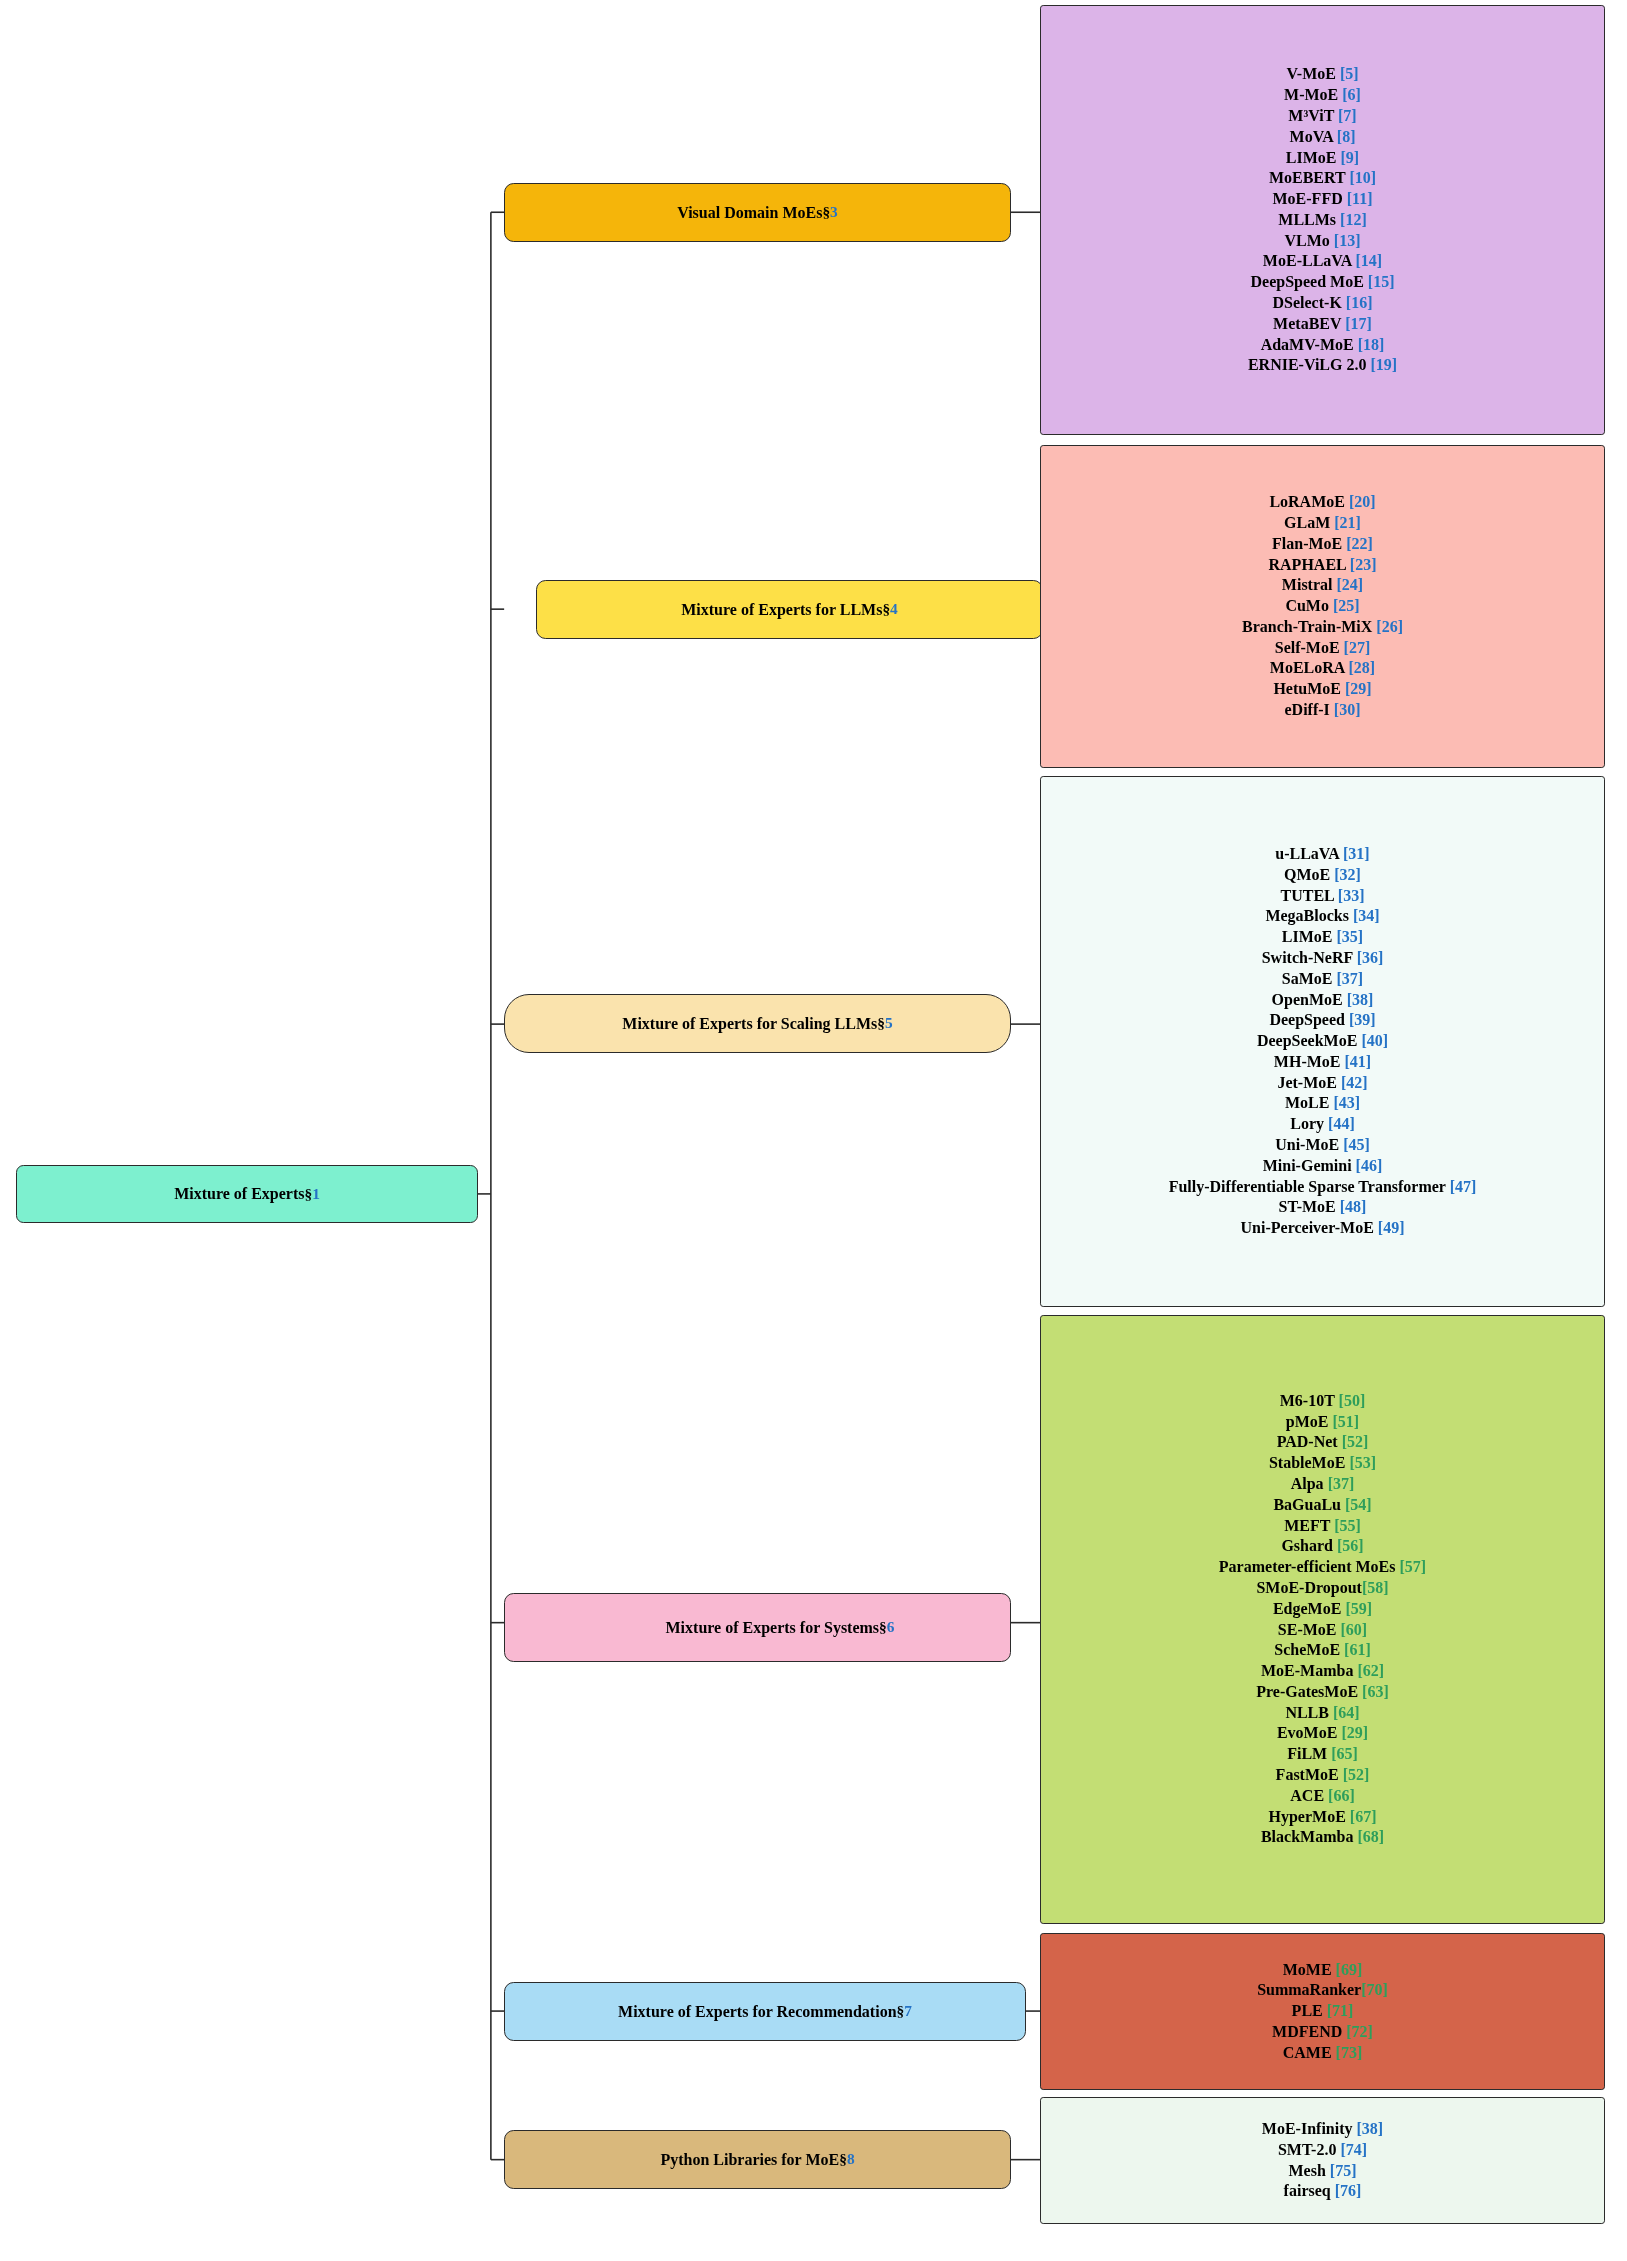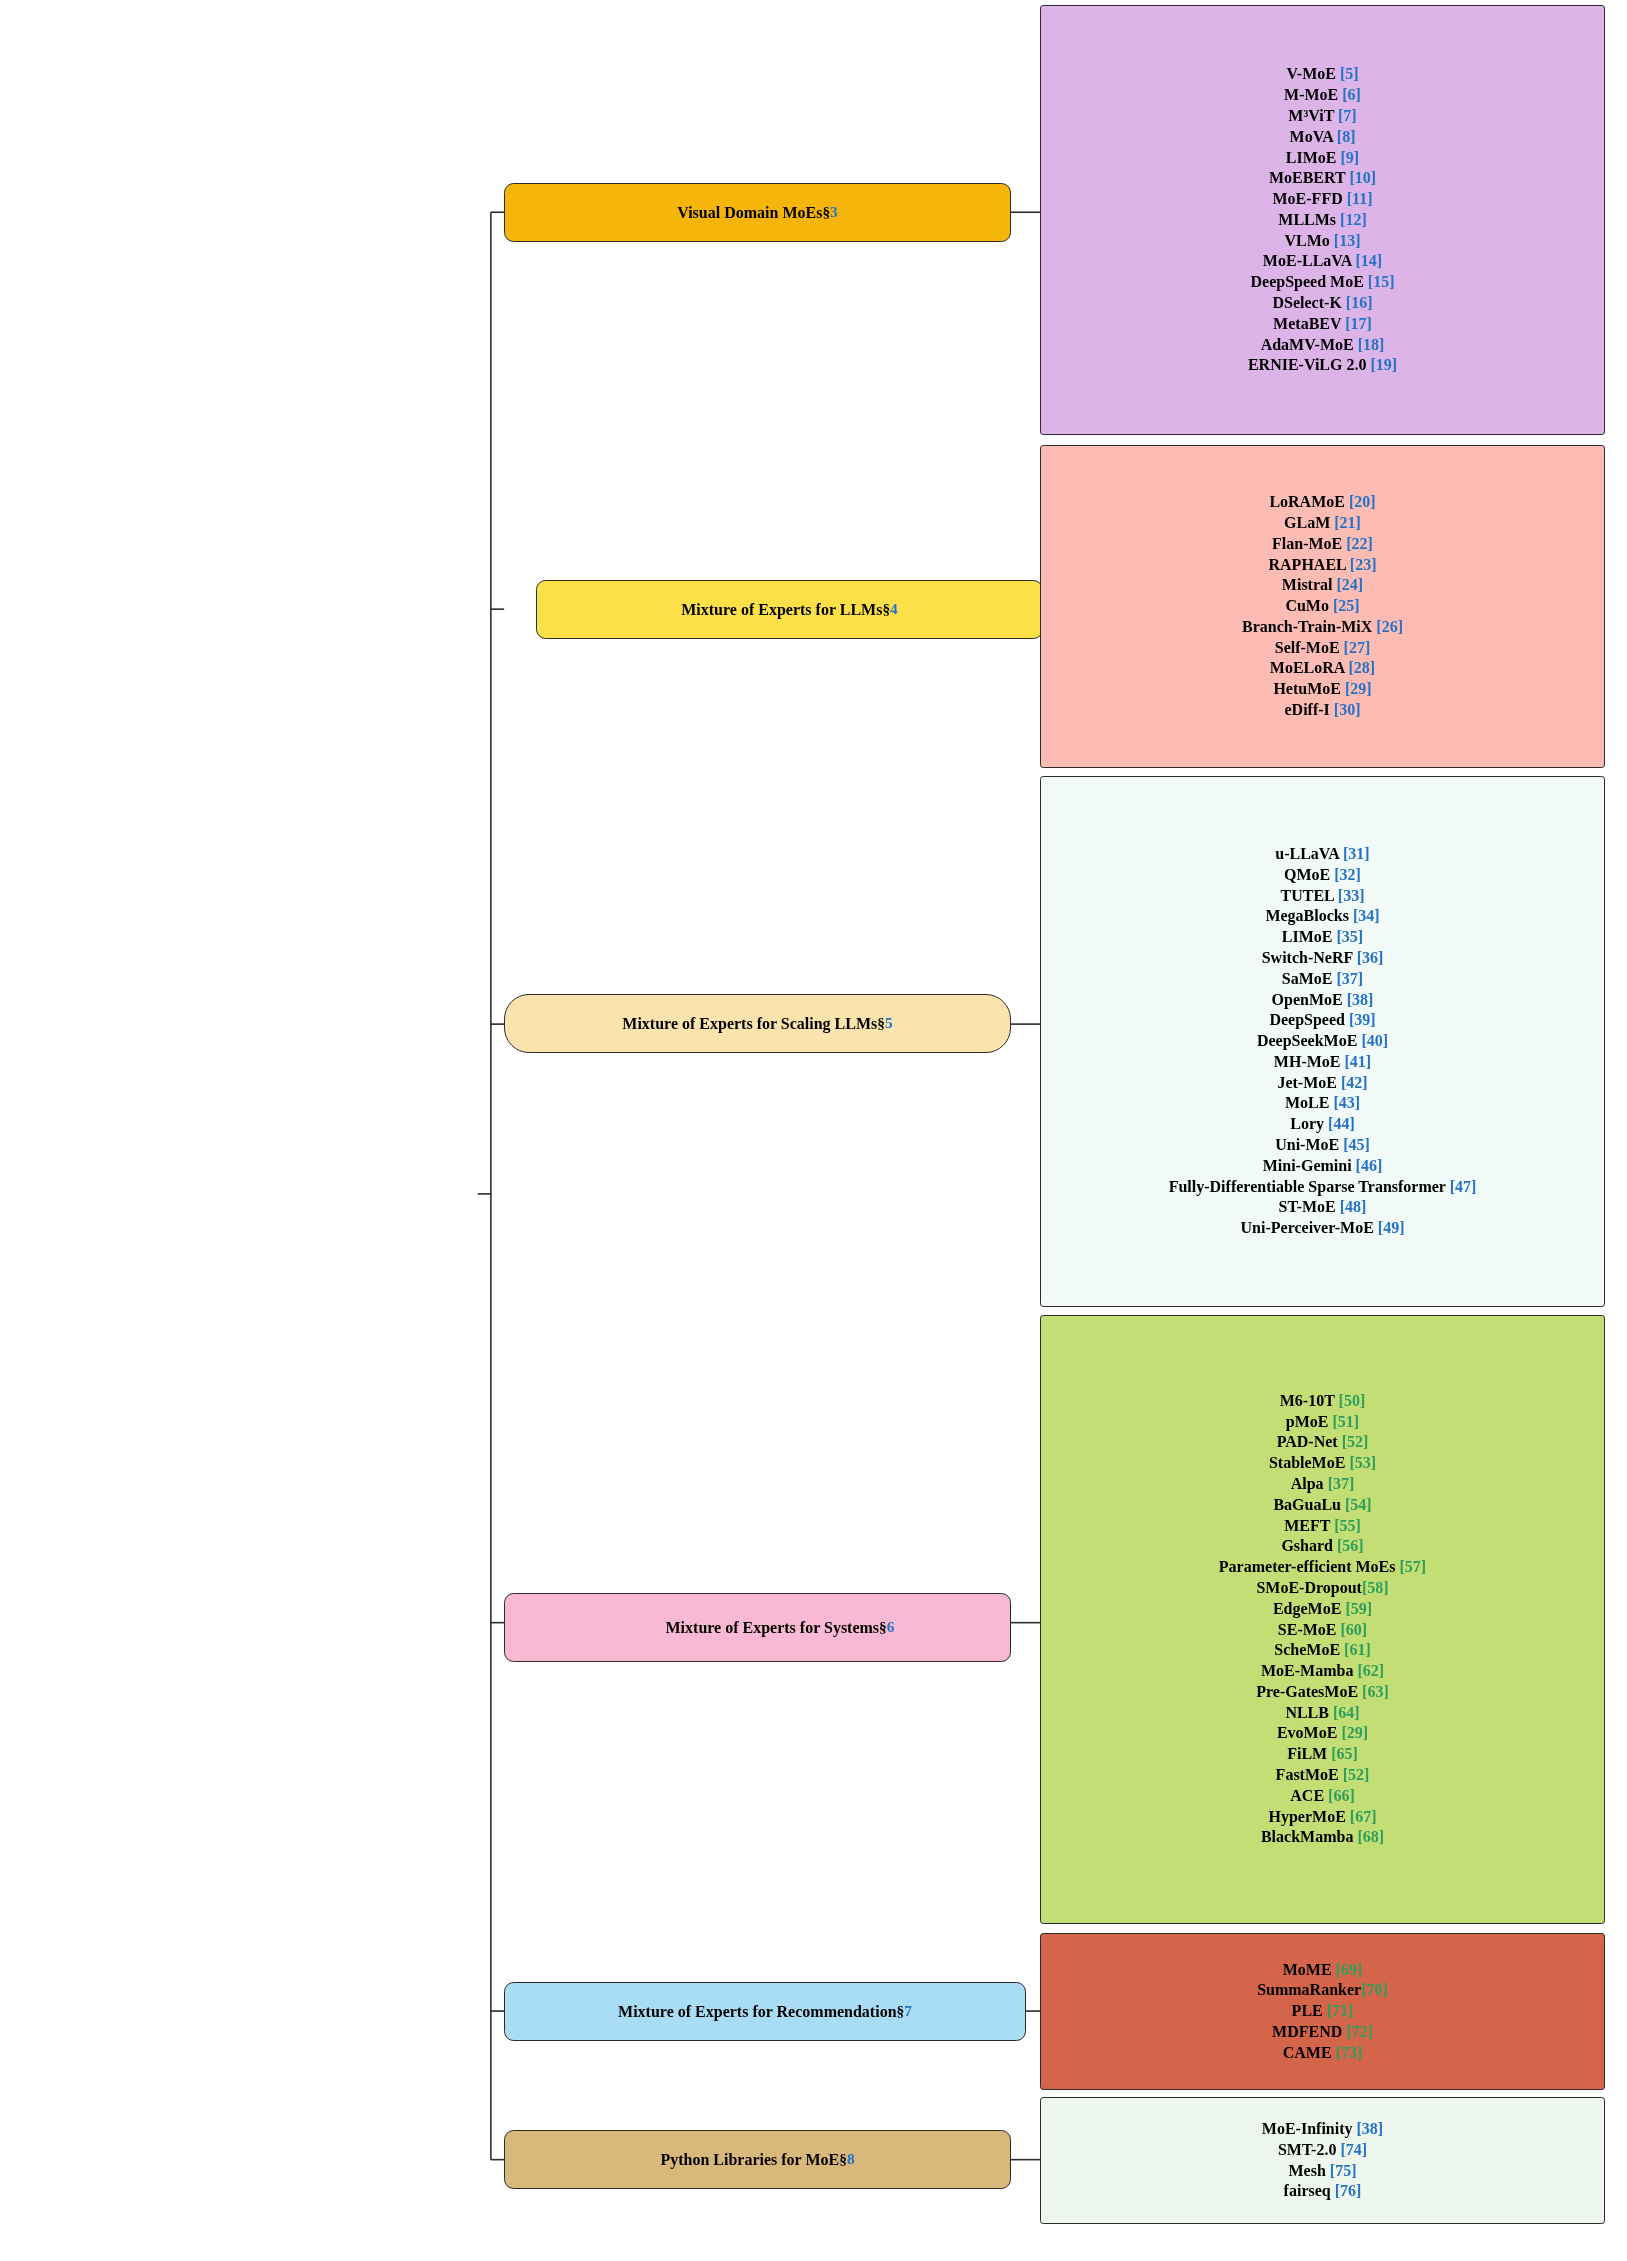--- a/index.html
+++ b/index.html
@@ -89,20 +89,26 @@
     <path d="M 925,4070 L 950,4070" stroke="#2b2b2b" stroke-width="3" fill="none"></path>
 
     <path d="M 1905,400 L 1960,400" stroke="#2b2b2b" stroke-width="3" fill="none"></path>
     <path d="M 1905,1148 L 1960,1148" stroke="#2b2b2b" stroke-width="3" fill="none"></path>
     <path d="M 1905,1930 L 1960,1930" stroke="#2b2b2b" stroke-width="3" fill="none"></path>
     <path d="M 1905,3058 L 1960,3058" stroke="#2b2b2b" stroke-width="3" fill="none"></path>
     <path d="M 1905,3790 L 1960,3790" stroke="#2b2b2b" stroke-width="3" fill="none"></path>
     <path d="M 1905,4070 L 1960,4070" stroke="#2b2b2b" stroke-width="3" fill="none"></path>
   </svg>
 
+  <div class="node root" style="left:16px; top:1165px; width:462px; height:58px; background:#7df0cf;">
+    <div>Mixture of Experts</div>
+    <div class="sect">
+      <span>§</span><span class="sect-num">1</span>
+    </div>
+  </div>
 
   <div class="node" style="left:504px; top:183px; width:507px; height:59px; background:#f5b50a;">
     <div>Visual Domain MoEs</div>
     <div class="sect">
       <span>§</span><span class="sect-num">3</span>
     </div>
   </div>
   <div class="leafbox" style="left:1040px; top:5.3px; width:565px; height:430px; background:#dcb4e8;">
     <div class="leaf-item"><span>V-MoE</span> <span class="ref">[5]</span></div>
     <div class="leaf-item"><span>M-MoE</span> <span class="ref">[6]</span></div>

